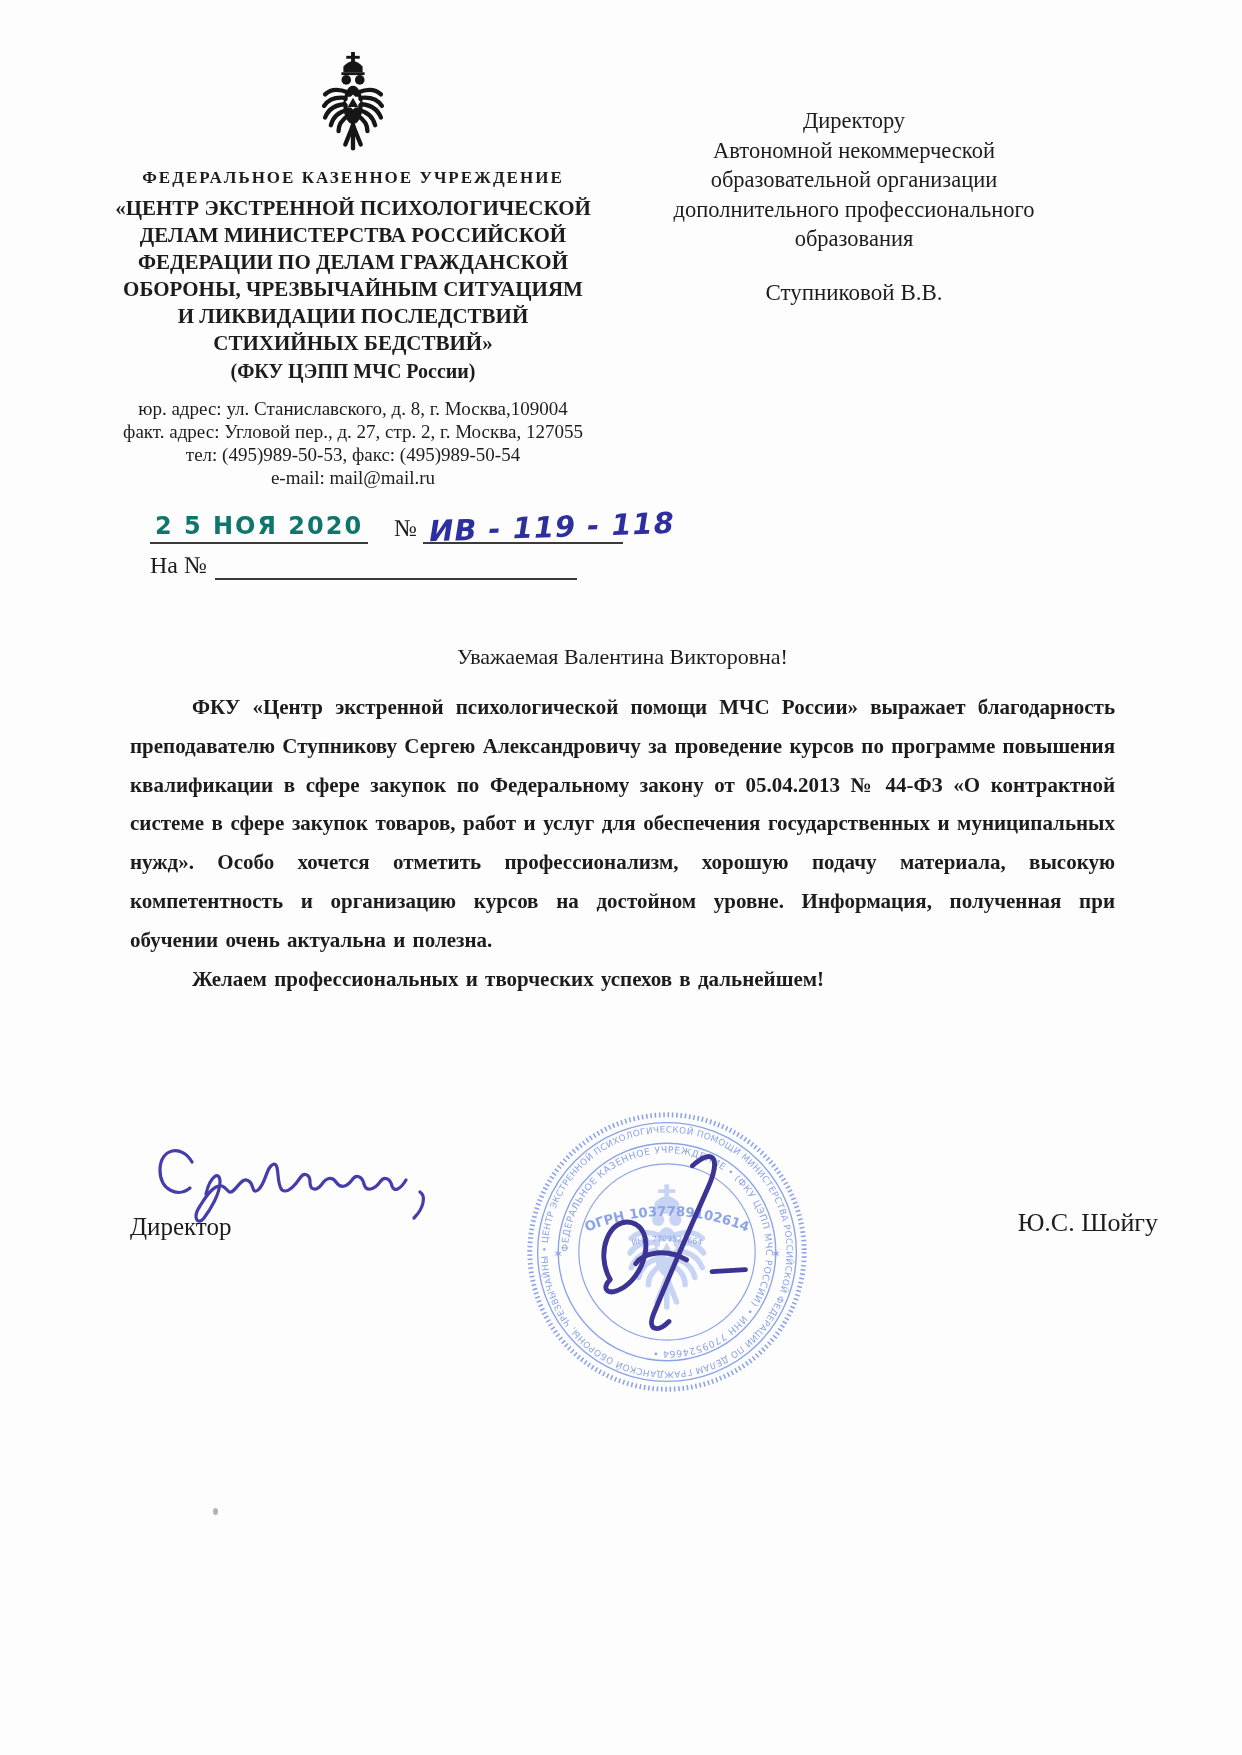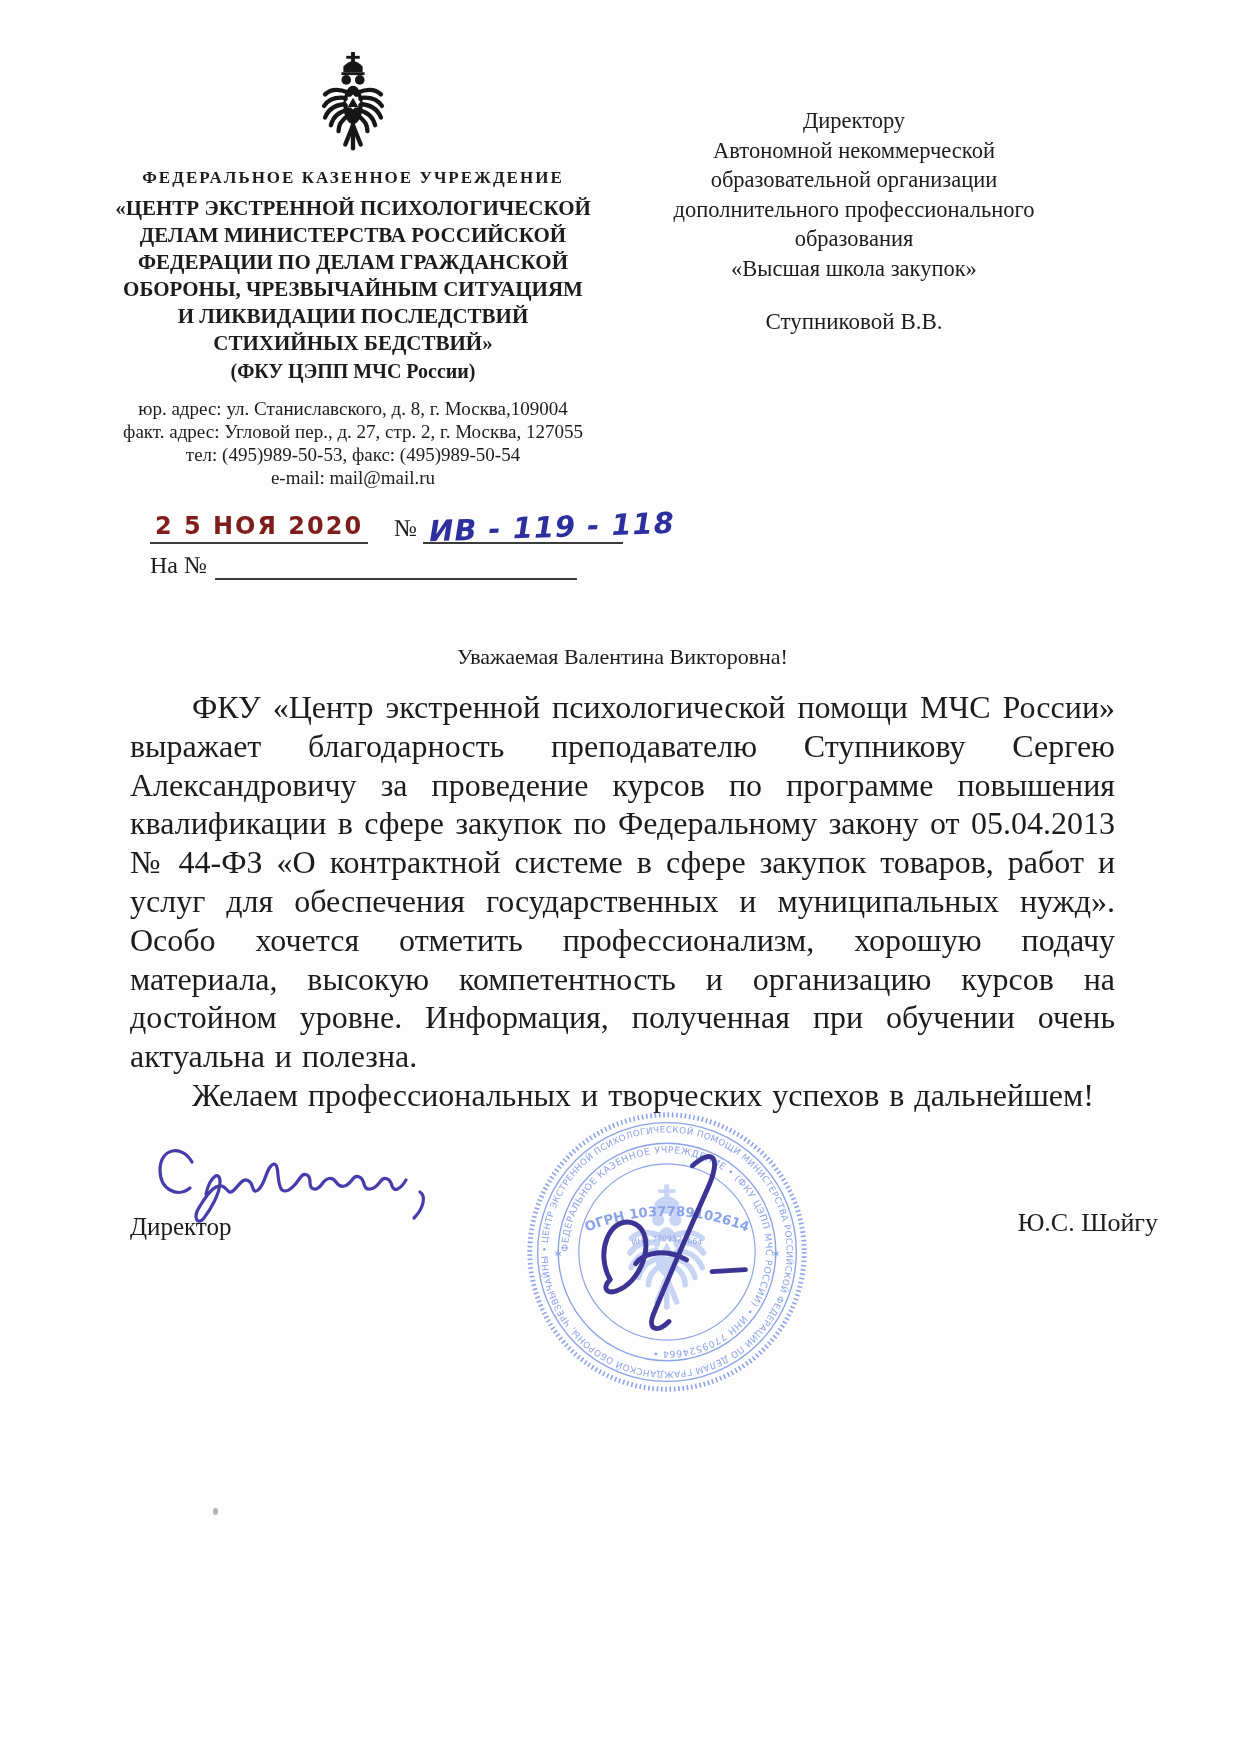--- a/index.html
+++ b/index.html
@@ -17,32 +17,32 @@
   .addr-block{margin-top:14px;font-size:19px;line-height:23px;}
   
   .recipient{position:absolute;left:592px;top:106px;width:524px;text-align:center;
     font-size:22.5px;line-height:29.5px;}
   .recipient-person{margin-top:24px;font-size:23px;}
   
   .reference{position:absolute;left:150px;top:496px;font-size:24px;}
   .ref-row1{display:flex;align-items:flex-end;}
   .date-cell{width:218px;border-bottom:2px solid #3b3b3b;text-align:center;padding-bottom:2px;}
   .date-stamp{font-family:"DejaVu Sans",sans-serif;font-weight:bold;font-size:24px;
-    color:#7f1d1d;letter-spacing:2px;white-space:nowrap;}
+    color:#0f766e;letter-spacing:2px;white-space:nowrap;}
   .num-sign{margin-left:26px;padding-bottom:2px;}
   .num-cell{width:200px;border-bottom:2px solid #3b3b3b;margin-left:6px;text-align:center;position:relative;height:46px;}
   .handwritten-number{position:absolute;left:6px;bottom:-2px;white-space:nowrap;
     font-family:"DejaVu Sans",sans-serif;font-style:italic;font-weight:bold;font-size:29px;
     color:#2d2f9e;transform:rotate(-2deg);letter-spacing:1px;}
   .ref-row2{display:flex;align-items:flex-end;margin-top:6px;}
   .reply-label{padding-bottom:1px;}
   .reply-line{width:362px;border-bottom:2px solid #3b3b3b;margin-left:8px;height:28px;}
   
   .salutation{position:absolute;left:130px;top:644px;width:985px;text-align:center;font-size:22px;}
-  .body-text{position:absolute;left:130px;top:688px;width:985px;font-size:32px;line-height:38.8px;}
+  .body-text{position:absolute;left:130px;top:688px;width:985px;font-size:21px;line-height:38.8px;font-weight:bold;}
   .body-text p{margin:0;text-indent:62px;text-align:justify;word-spacing:2px;}
   .body-text p.wish{text-align:left;}
   
   .closing-handwriting{position:absolute;left:148px;top:1132px;}
   .position-title{position:absolute;left:130px;top:1213px;font-size:25px;}
   .signer-name{position:absolute;right:84px;top:1208px;font-size:26px;}
   .stamp{position:absolute;left:520px;top:1105px;}
   .scan-dot{position:absolute;left:213px;top:1508px;width:5px;height:7px;border-radius:50%;
     background:#8a8a8a;opacity:.65;}
 </style>
@@ -106,21 +106,20 @@
       <div>e-mail: mail@mail.ru</div>
     </div>
   </div>
 
   <div class="recipient">
     <div>Директору</div>
     <div>Автономной некоммерческой</div>
     <div>образовательной организации</div>
     <div>дополнительного профессионального</div>
     <div>образования</div>
-    <div>«Высшая школа закупок»</div>
     <div class="recipient-person">Ступниковой В.В.</div>
   </div>
 
   <div class="reference">
     <div class="ref-row1">
       <div class="date-cell">
         <span class="date-stamp">2 5 НОЯ 2020</span>
       </div>
       <div class="num-sign">№</div>
       <div class="num-cell">

